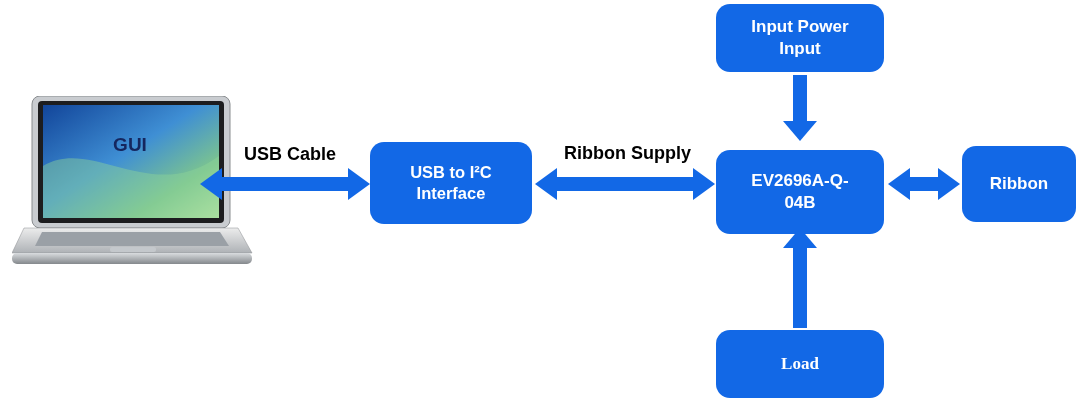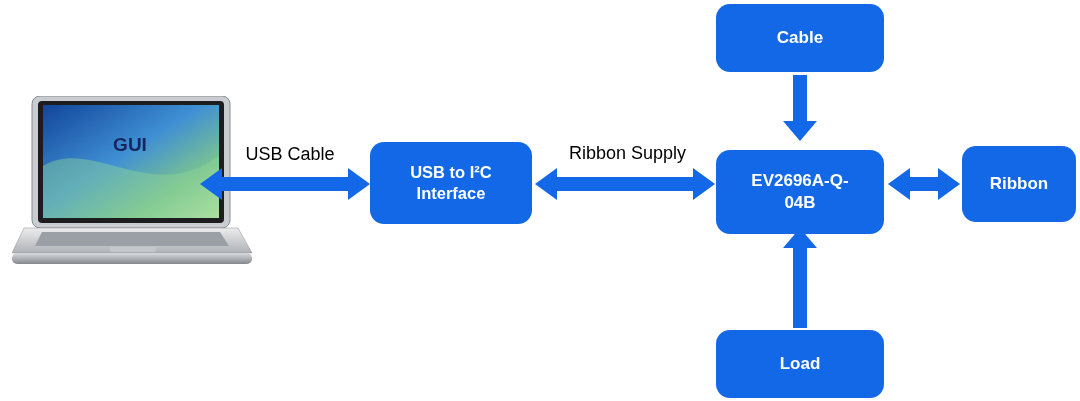--- a/index.html
+++ b/index.html
@@ -29,27 +29,27 @@
     flex-direction: column;
     align-items: center;
     justify-content: center;
     text-align: center;
     padding: 4px 8px;
   }
   #usb-interface-box { left: 370px; top: 142px; width: 162px; height: 82px; font-size: 16.5px; justify-content: center; }
   #ev-board-box      { left: 716px; top: 142px; width: 168px; height: 84px; margin-top: 8px; }
   #input-power-box   { left: 716px; top: 4px;   width: 168px; height: 68px; }
   #battery-box       { left: 962px; top: 146px; width: 114px; height: 76px; }
-  #load-box          { left: 716px; top: 330px; width: 168px; height: 68px; }
+  #load-box          { left: 716px; top: 330px; width: 168px; height: 68px; font-family: Liberation Serif, serif; }
 
   
   .cable-label {
     position: absolute;
     color: #000000;
-    font-weight: normal;
+    font-weight: bold;
     font-size: 18px;
     text-align: center;
   }
   #usb-cable-label    { left: 215px; top: 144px; width: 150px; }
   #ribbon-cable-label { left: 545px; top: 143px; width: 165px; }
 
   
   .h-arrow { position: absolute; height: 32px; }
   .h-arrow .shaft {
     position: absolute; left: 20px; right: 20px; top: 9px; height: 14px;
@@ -173,21 +173,22 @@
     <span>USB to I²C</span>
     <span>Interface</span>
   </div>
 
   <div class="node-box" id="ev-board-box">
     <span>EV2696A-Q-</span>
     <span>04B</span>
   </div>
 
   <div class="node-box" id="input-power-box">
-    <span>Cable</span>
+    <span>Input Power</span>
+    <span>Input</span>
   </div>
 
   <div class="node-box" id="battery-box">
     <span>Ribbon</span>
   </div>
 
   <div class="node-box" id="load-box">
     <span>Load</span>
   </div>
 

